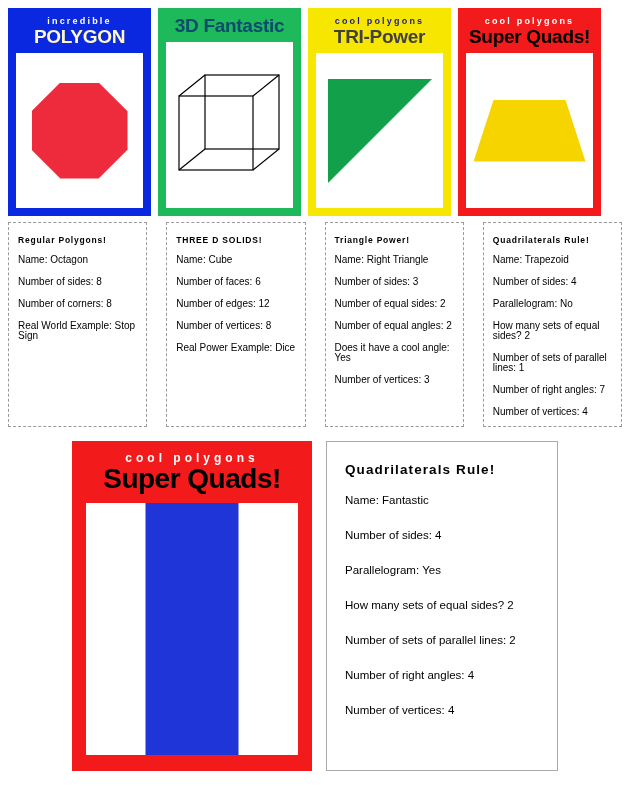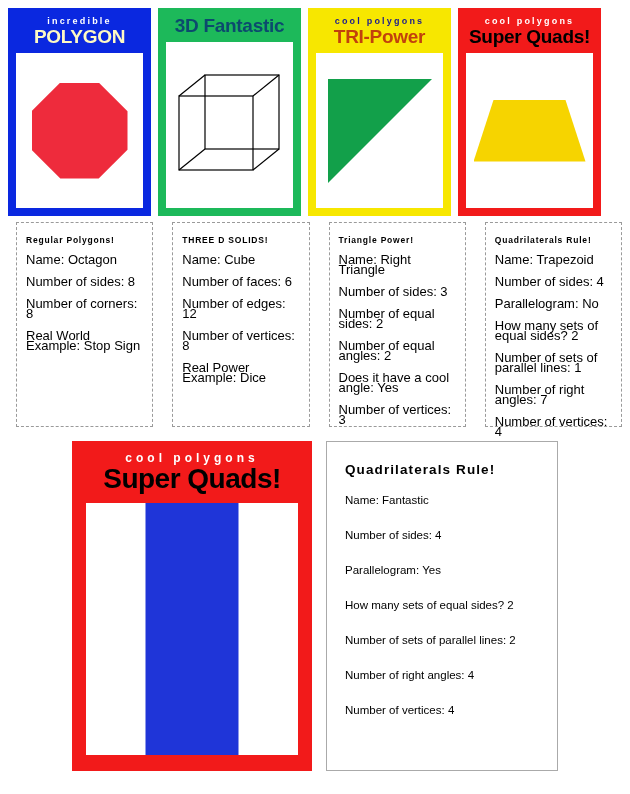--- a/index.html
+++ b/index.html
@@ -66,21 +66,21 @@
   .theme-blue  { background: #0a28e0; }
   .theme-blue .card-sub { color: #ffffff; }
   .theme-blue .card-title { color: #fef9c3; }
 
   .theme-green { background: #1db95a; }
   .theme-green .card-sub { color: #1db95a; }
   .theme-green .card-title { color: #0c4a6e; }
 
   .theme-yellow { background: #f7e700; }
   .theme-yellow .card-sub { color: #1b1b8f; }
-  .theme-yellow .card-title { color: #c2410c; }
+  .theme-yellow .card-title { color: #404040; }
 
   .theme-red { background: #f21a1a; }
   .theme-red .card-sub { color: #ffffff; }
   .theme-red .card-title { color: #000000; }
 
   
   .octagon {
     position: absolute;
     left: 50%;
     top: 50%;
@@ -114,40 +114,40 @@
     width: 112px;
     height: 62px;
     background: #f6d400;
     clip-path: polygon(18% 0%, 82% 0%, 100% 100%, 0% 100%);
   }
 
   
   .info-row {
     display: flex;
     gap: 19px;
-    padding: 6px 8px 0 16px;
+    padding: 6px 8px 0 8px;
     box-sizing: border-box;
   }
   .info-box {
     width: 143px;
     height: 205px;
     box-sizing: border-box;
     border: 1px dashed #9a9a9a;
     padding: 12px 9px;
     display: flex;
     flex-direction: column;
   }
   .info-title {
     font-size: 8.5px;
     font-weight: bold;
     letter-spacing: 0.8px;
     margin-bottom: 10px;
   }
   .info-line {
-    font-size: 13px;
+    font-size: 10px;
     line-height: 10px;
     margin-bottom: 12px;
   }
 
   
   .bottom-row {
     display: flex;
     gap: 14px;
     padding: 14px 40px 0 72px;
     box-sizing: border-box;

